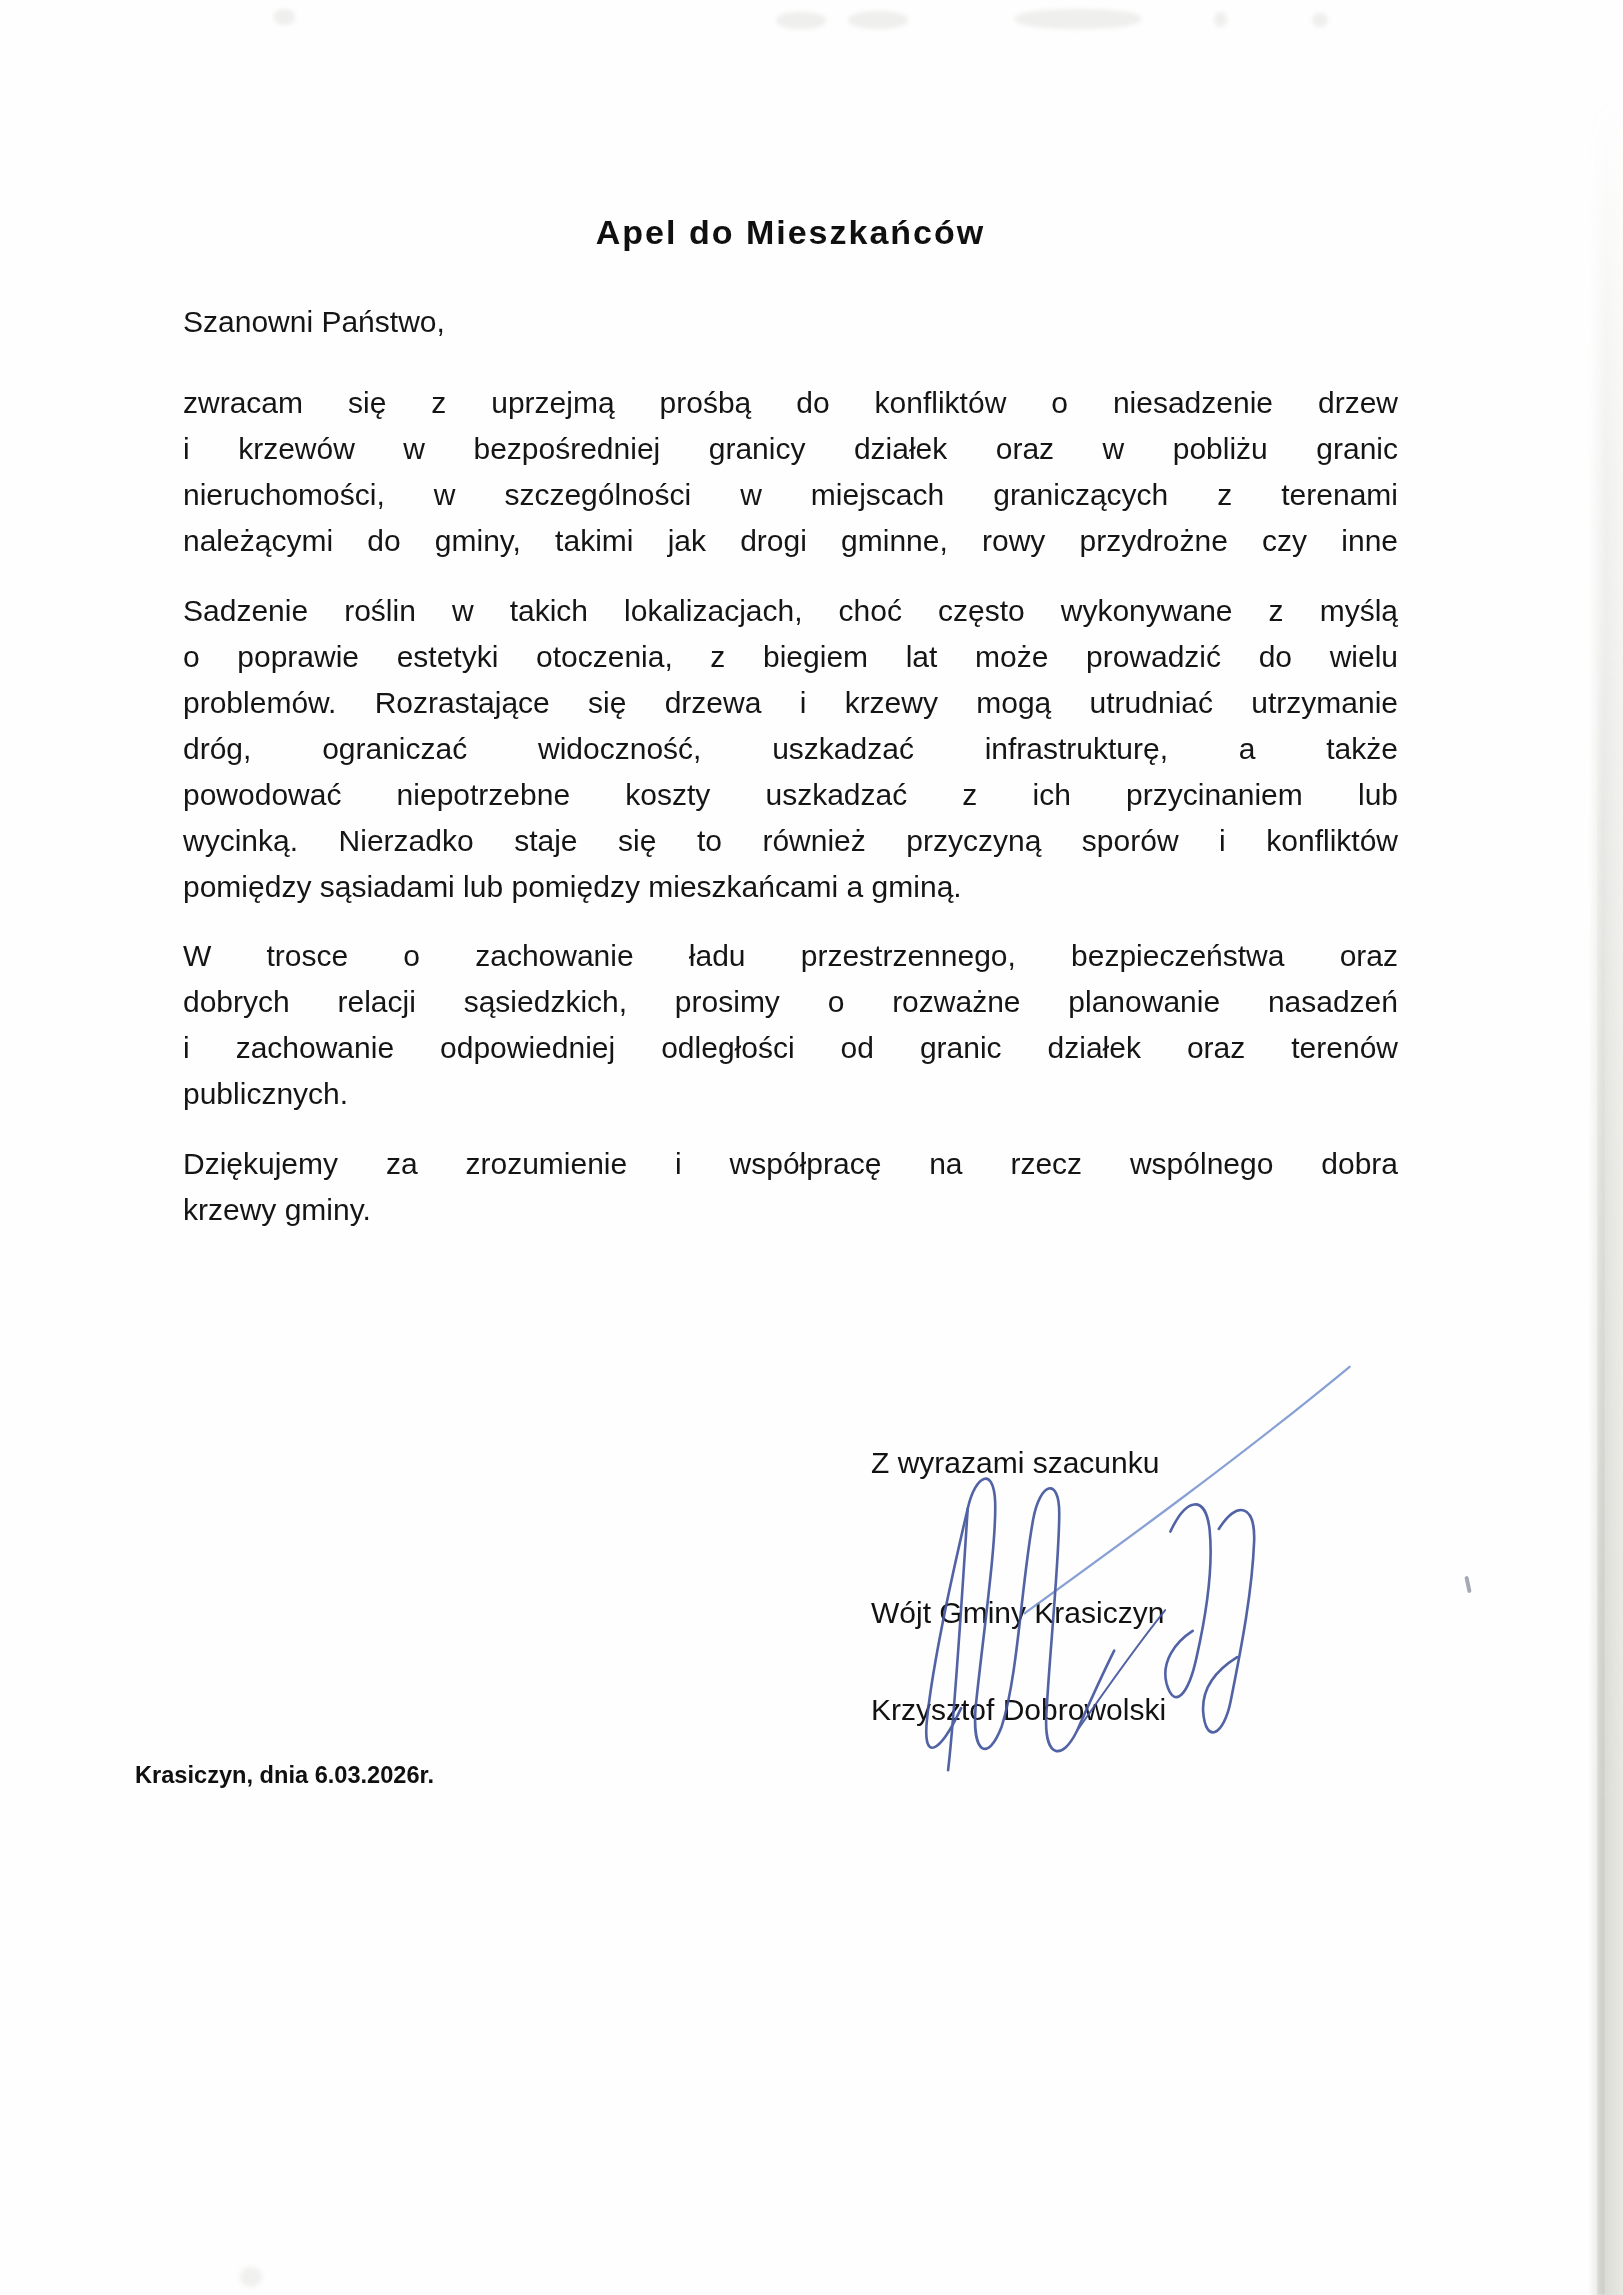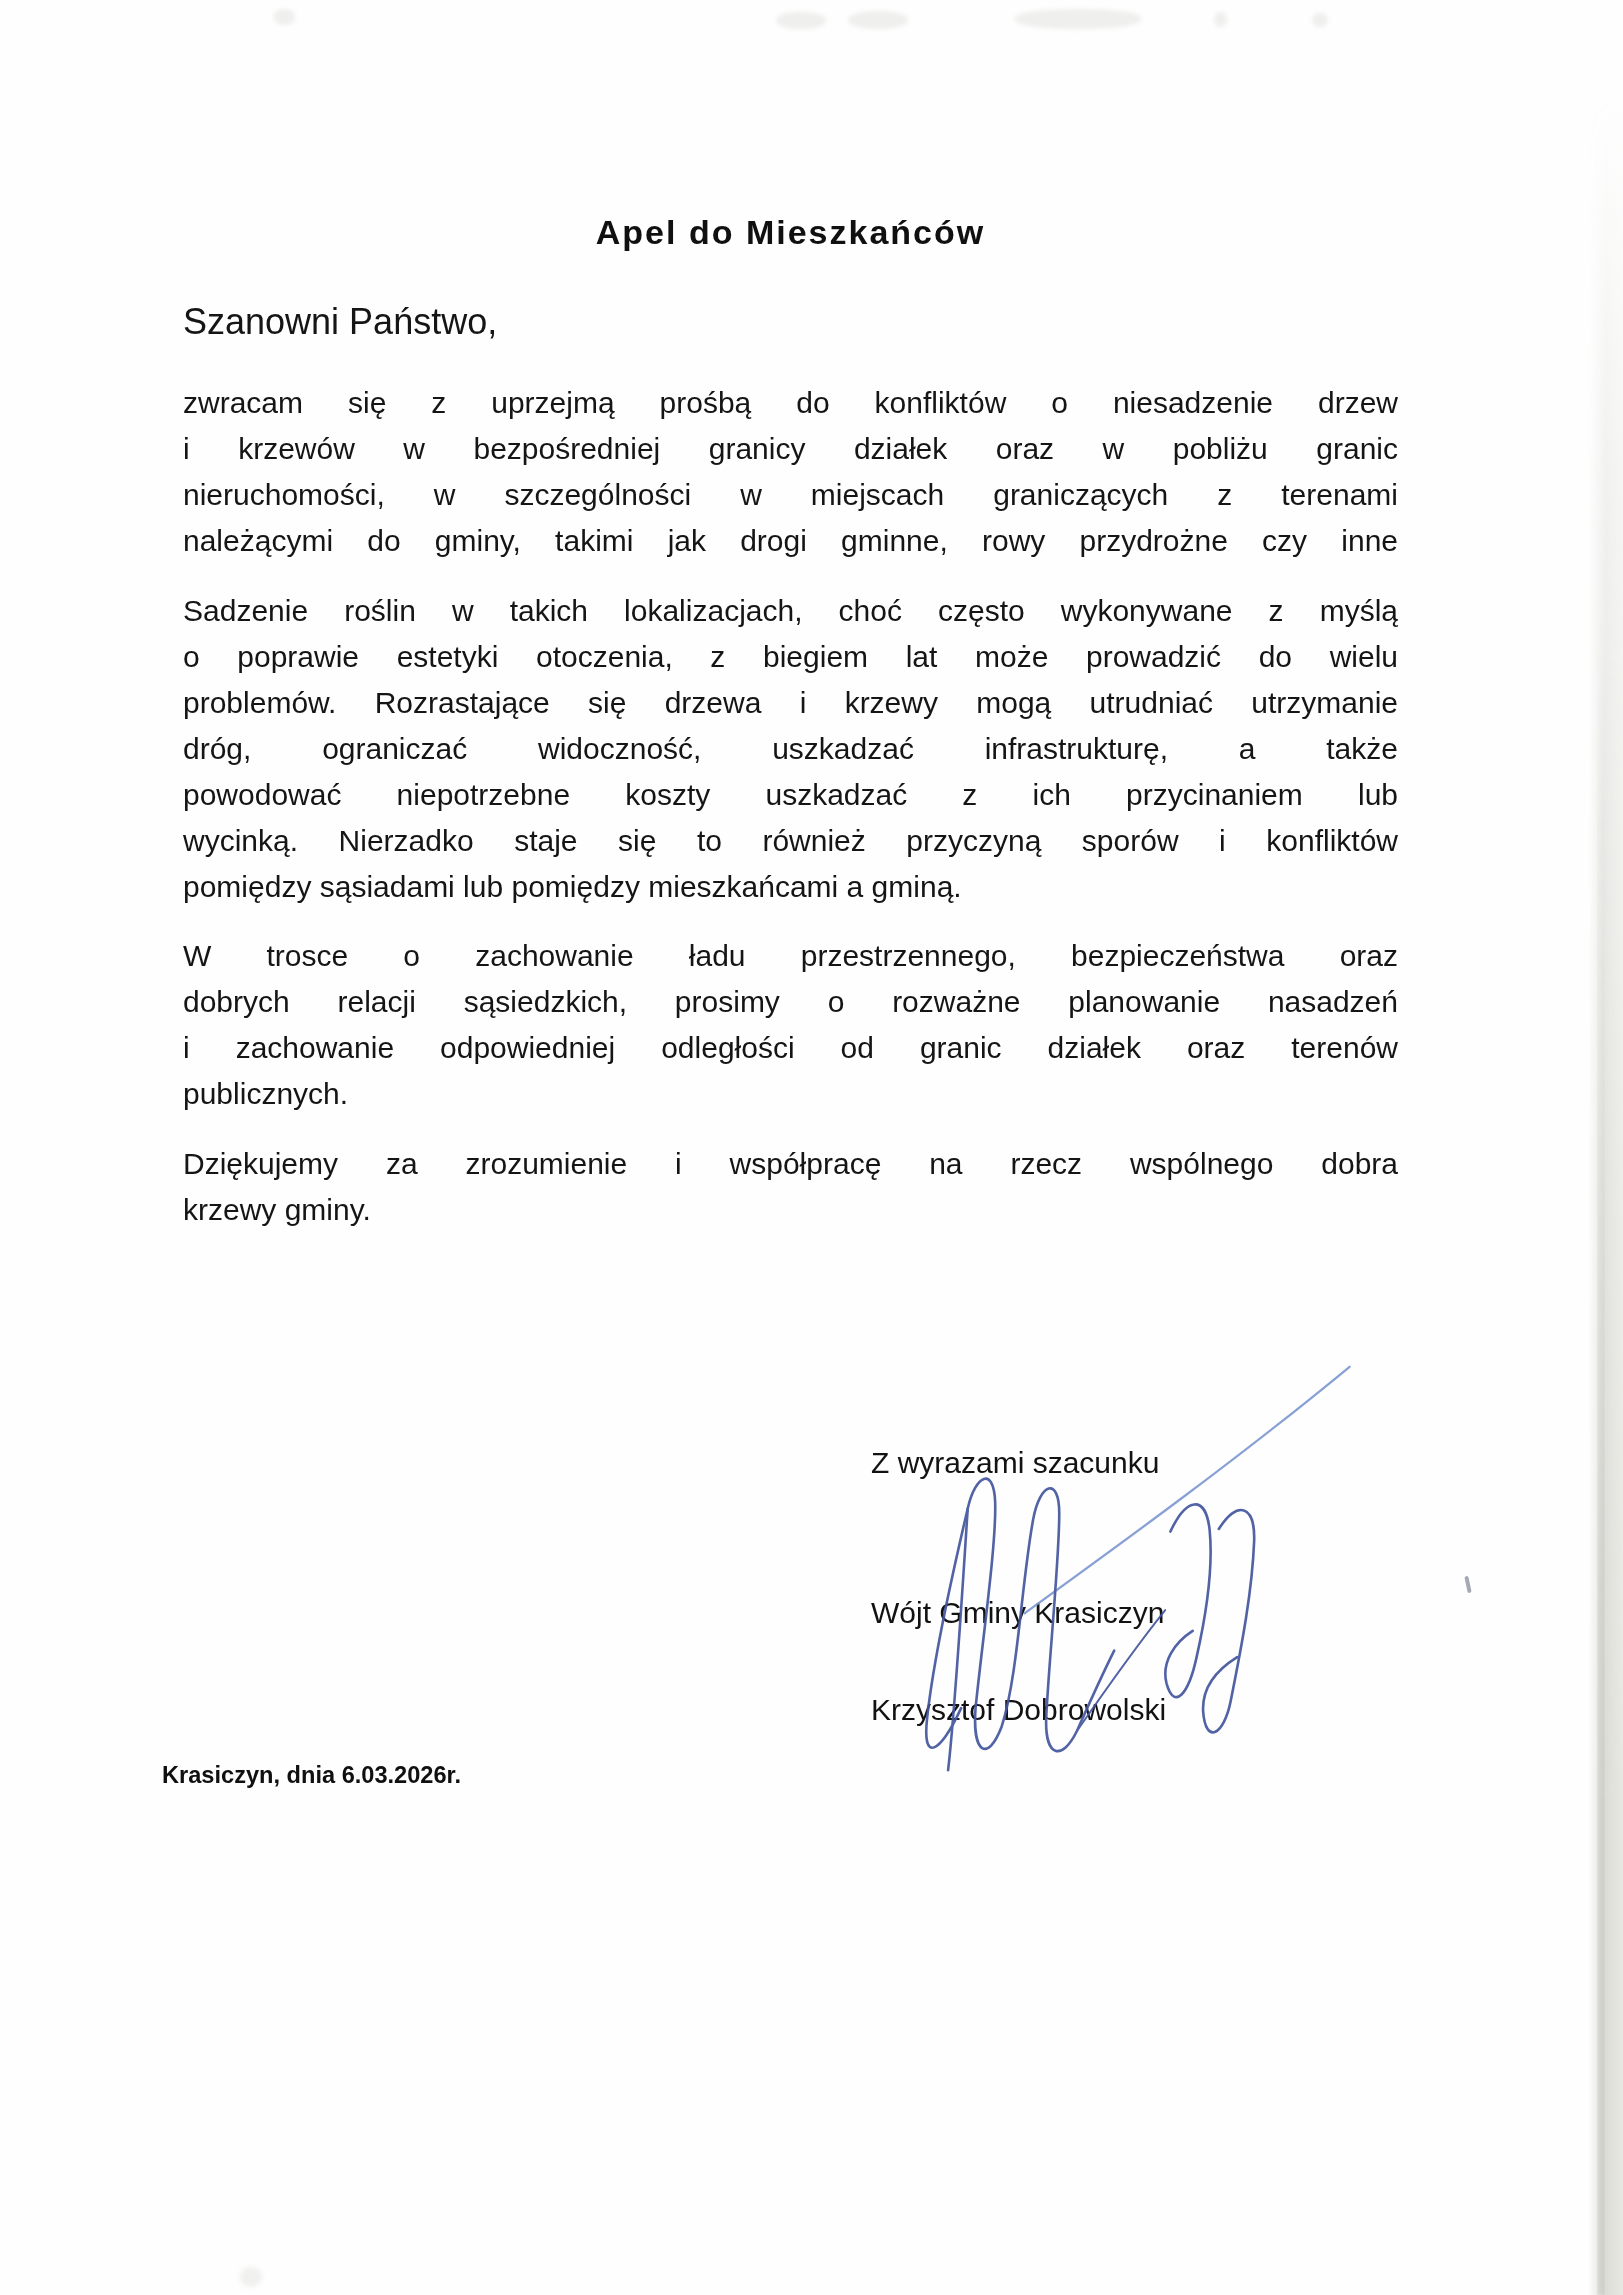--- a/index.html
+++ b/index.html
@@ -21,21 +21,21 @@
   .title {
     font-size: 34px;
     font-weight: bold;
     letter-spacing: 2px;
     line-height: 39px;
     text-align: center;
     margin: 0 0 47px 0;
     color: #101010;
   }
   .salutation {
-    font-size: 36px;
+    font-size: 30px;
     line-height: 46px;
     margin: 0 0 35px 0;
   }
   .para { margin: 0 0 23.6px 0; }
   .line {
     font-size: 30px;
     line-height: 46px;
     text-align: justify;
     text-align-last: justify;
     white-space: normal;
@@ -46,21 +46,21 @@
     left: 871px;
     top: 1397px;
     font-size: 30px;
     line-height: 46px;
     color: #121212;
   }
   .closing .regards      { margin-bottom: 104px; margin-top: 43px; }
   .closing .signer-title { margin-bottom: 51px; }
   .date-line {
     position: absolute;
-    left: 162px;
+    left: 135px;
     top: 1761px;
     font-size: 23.6px;
     font-weight: 600;
     line-height: 29px;
     color: #101010;
   }
   .signature-svg {
     position: absolute;
     left: 884px;
     top: 1335px;

